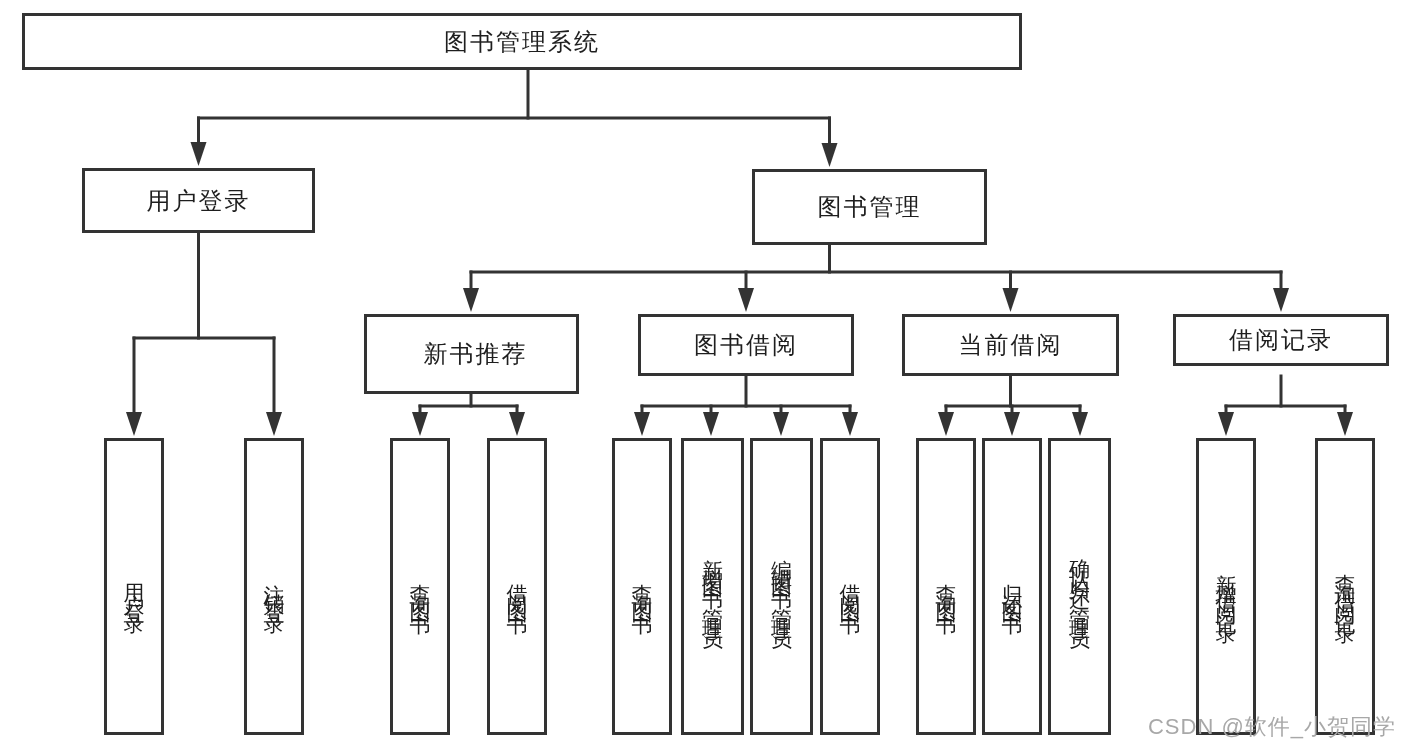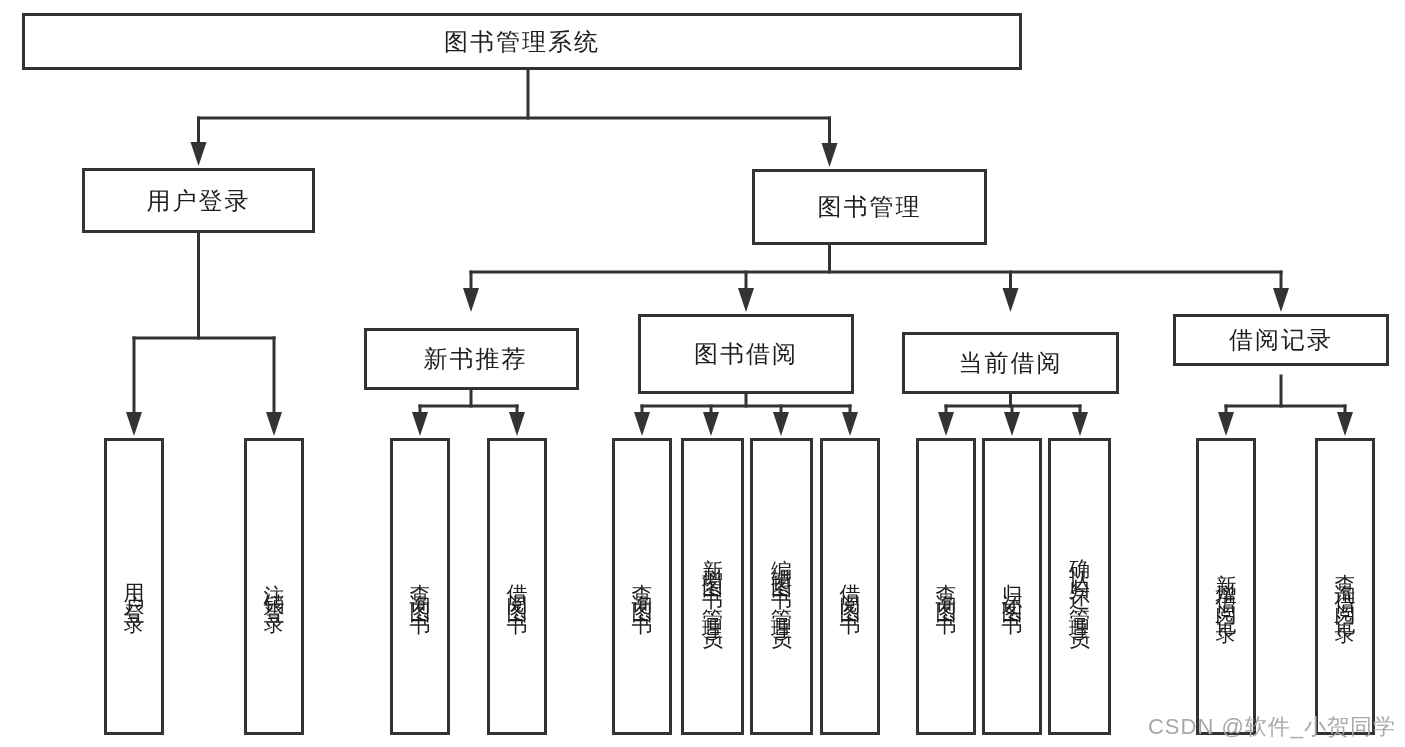--- a/index.html
+++ b/index.html
@@ -122,27 +122,27 @@
     <span class="lbl">图书管理系统</span>
   </div>
 
   <div class="box hbox" style="left:82px; top:168px; width:233px; height:65px;">
     <span class="lbl">用户登录</span>
   </div>
   <div class="box hbox" style="left:712px; top:169px; width:235px; height:76px;margin-left:40px;">
     <span class="lbl">图书管理</span>
   </div>
 
-  <div class="box hbox" style="left:364px; top:328px; width:215px; height:62px;padding-left:8px;">
+  <div class="box hbox" style="left:364px; top:314px; width:215px; height:80px;padding-left:8px;">
     <span class="lbl">新书推荐</span>
   </div>
-  <div class="box hbox" style="left:638px; top:314px; width:216px; height:80px;">
+  <div class="box hbox" style="left:638px; top:314px; width:216px; height:62px;">
     <span class="lbl">图书借阅</span>
   </div>
-  <div class="box hbox" style="left:902px; top:314px; width:217px; height:62px;margin-top:18px;">
+  <div class="box hbox" style="left:902px; top:314px; width:217px; height:62px;">
     <span class="lbl">当前借阅</span>
   </div>
   <div class="box hbox" style="left:1173px; top:314px; width:216px; height:52px;">
     <span class="lbl">借阅记录</span>
   </div>
 
   <div class="box vbox" style="left:104px; top:438px; width:60px; height:297px;">
     <span class="lbl">用户登录</span>
   </div>
   <div class="box vbox" style="left:244px; top:438px; width:60px; height:297px;">

